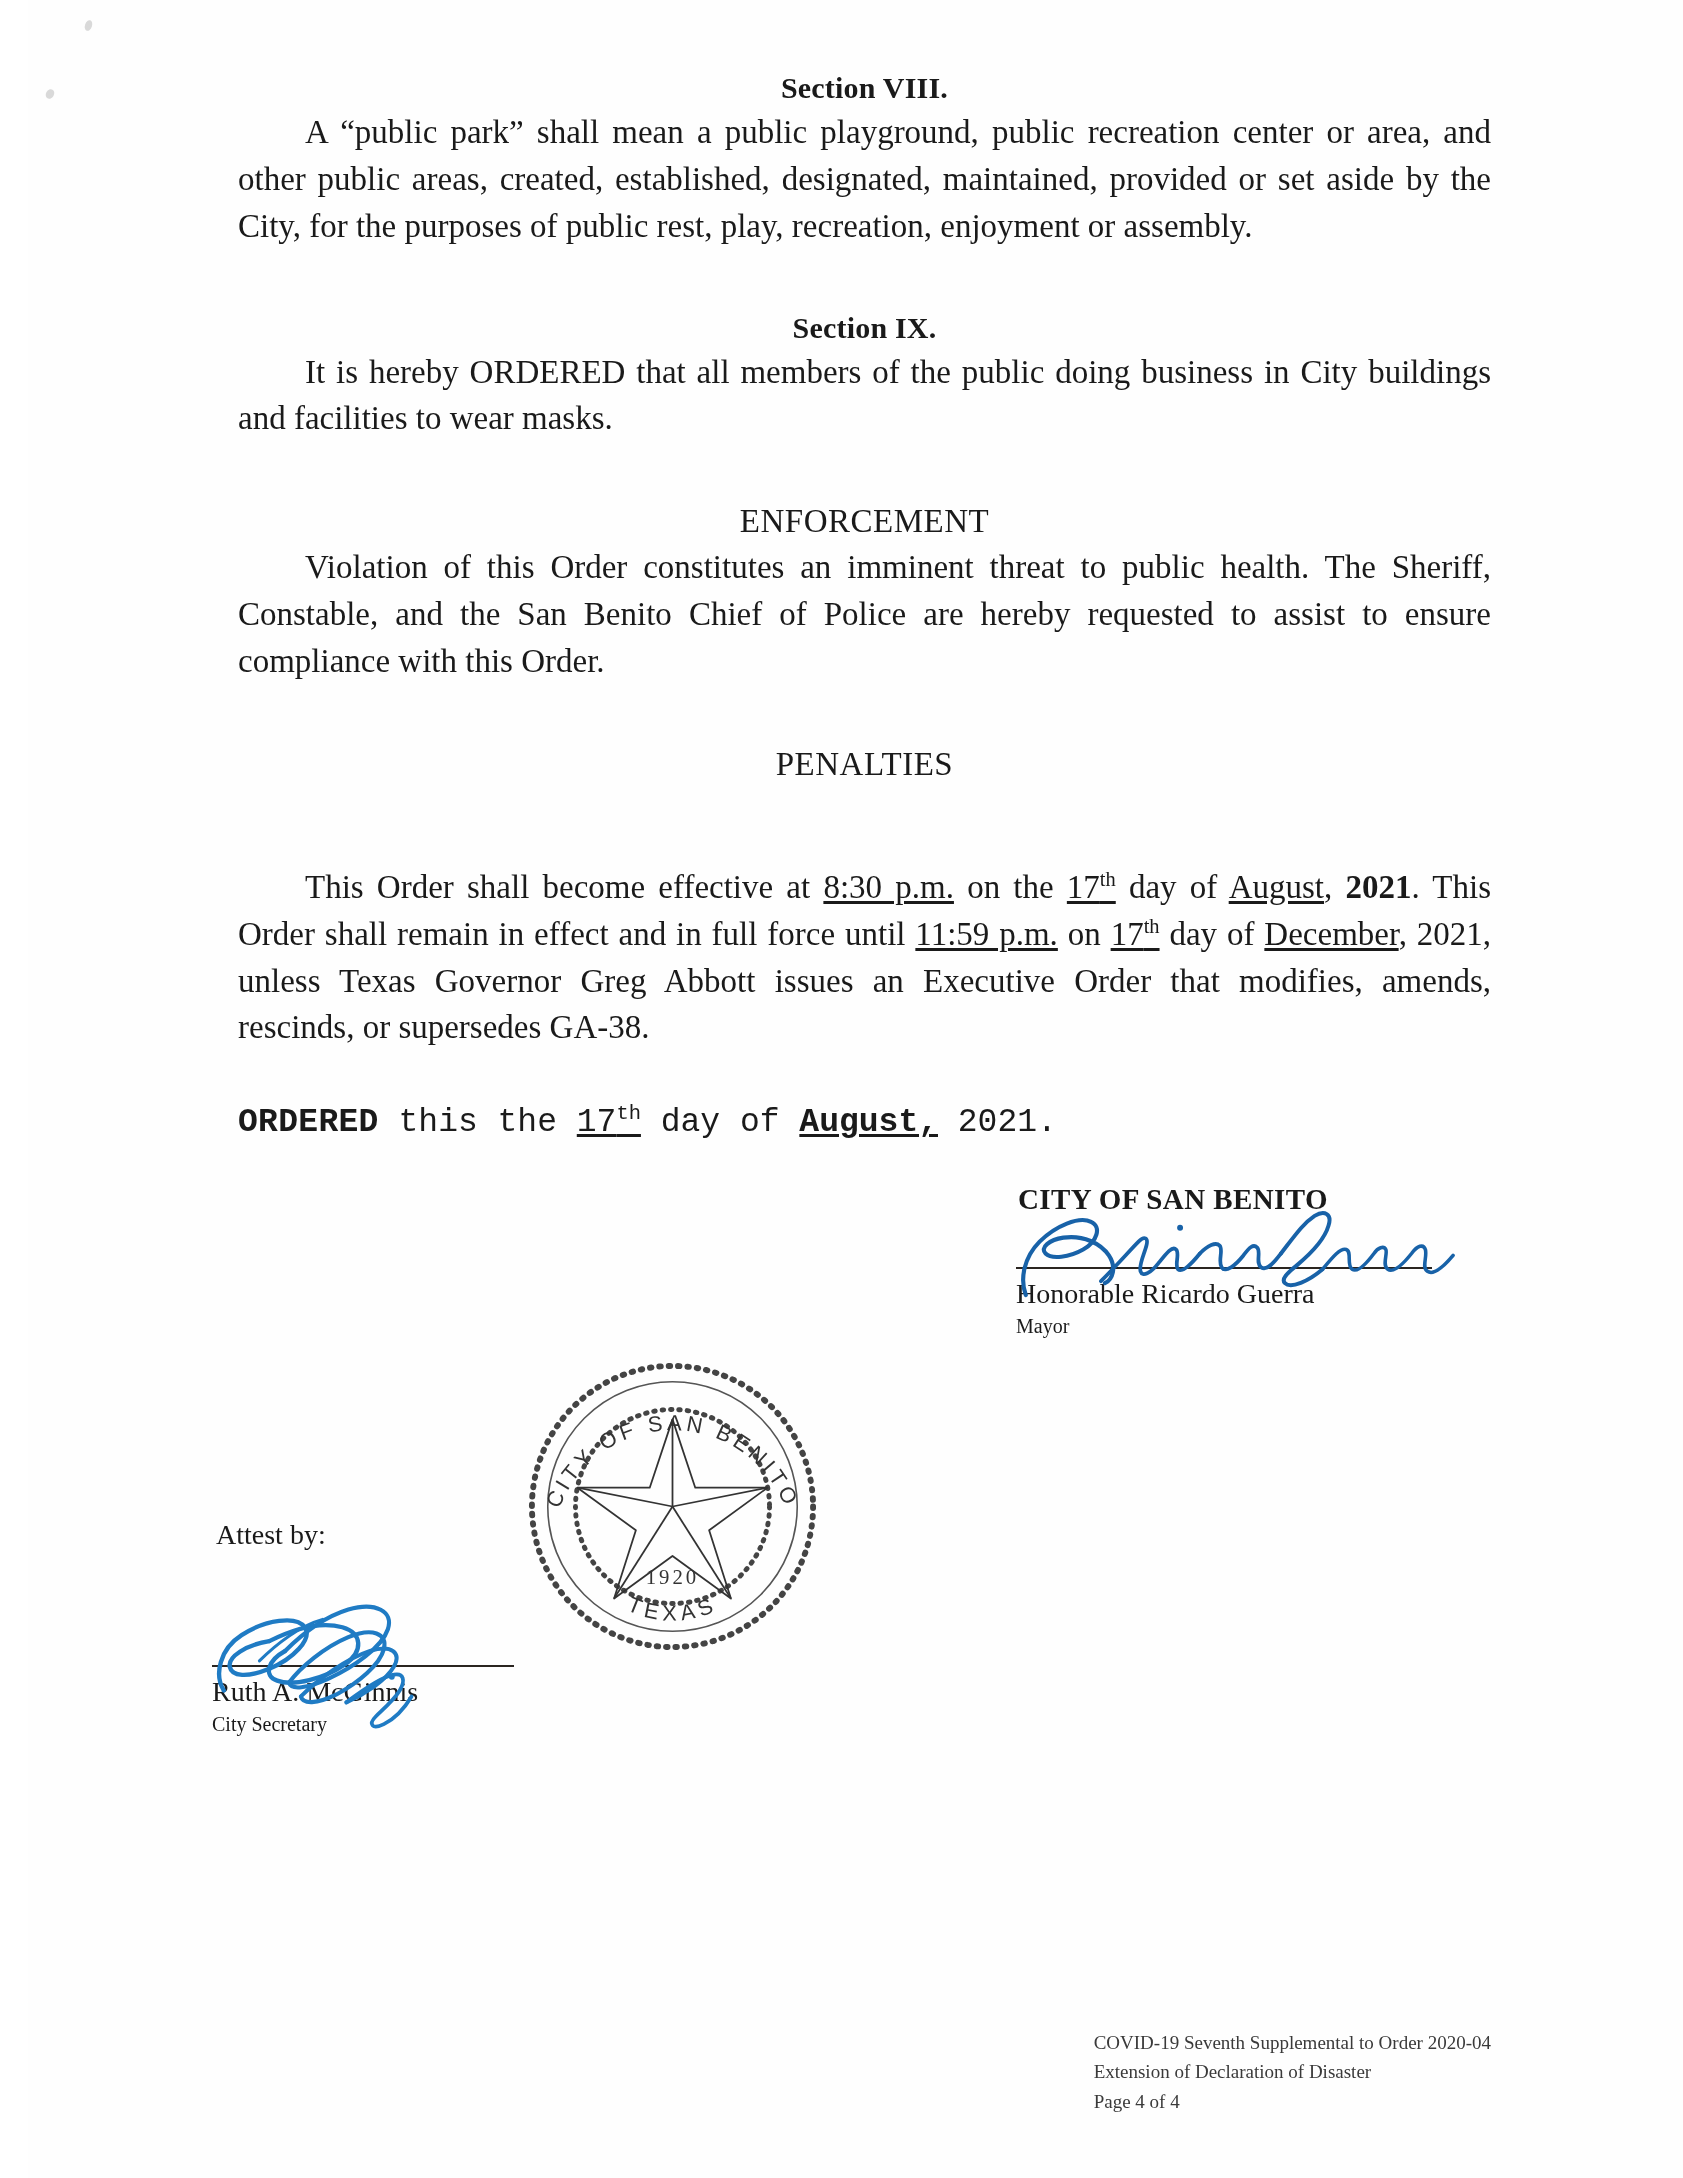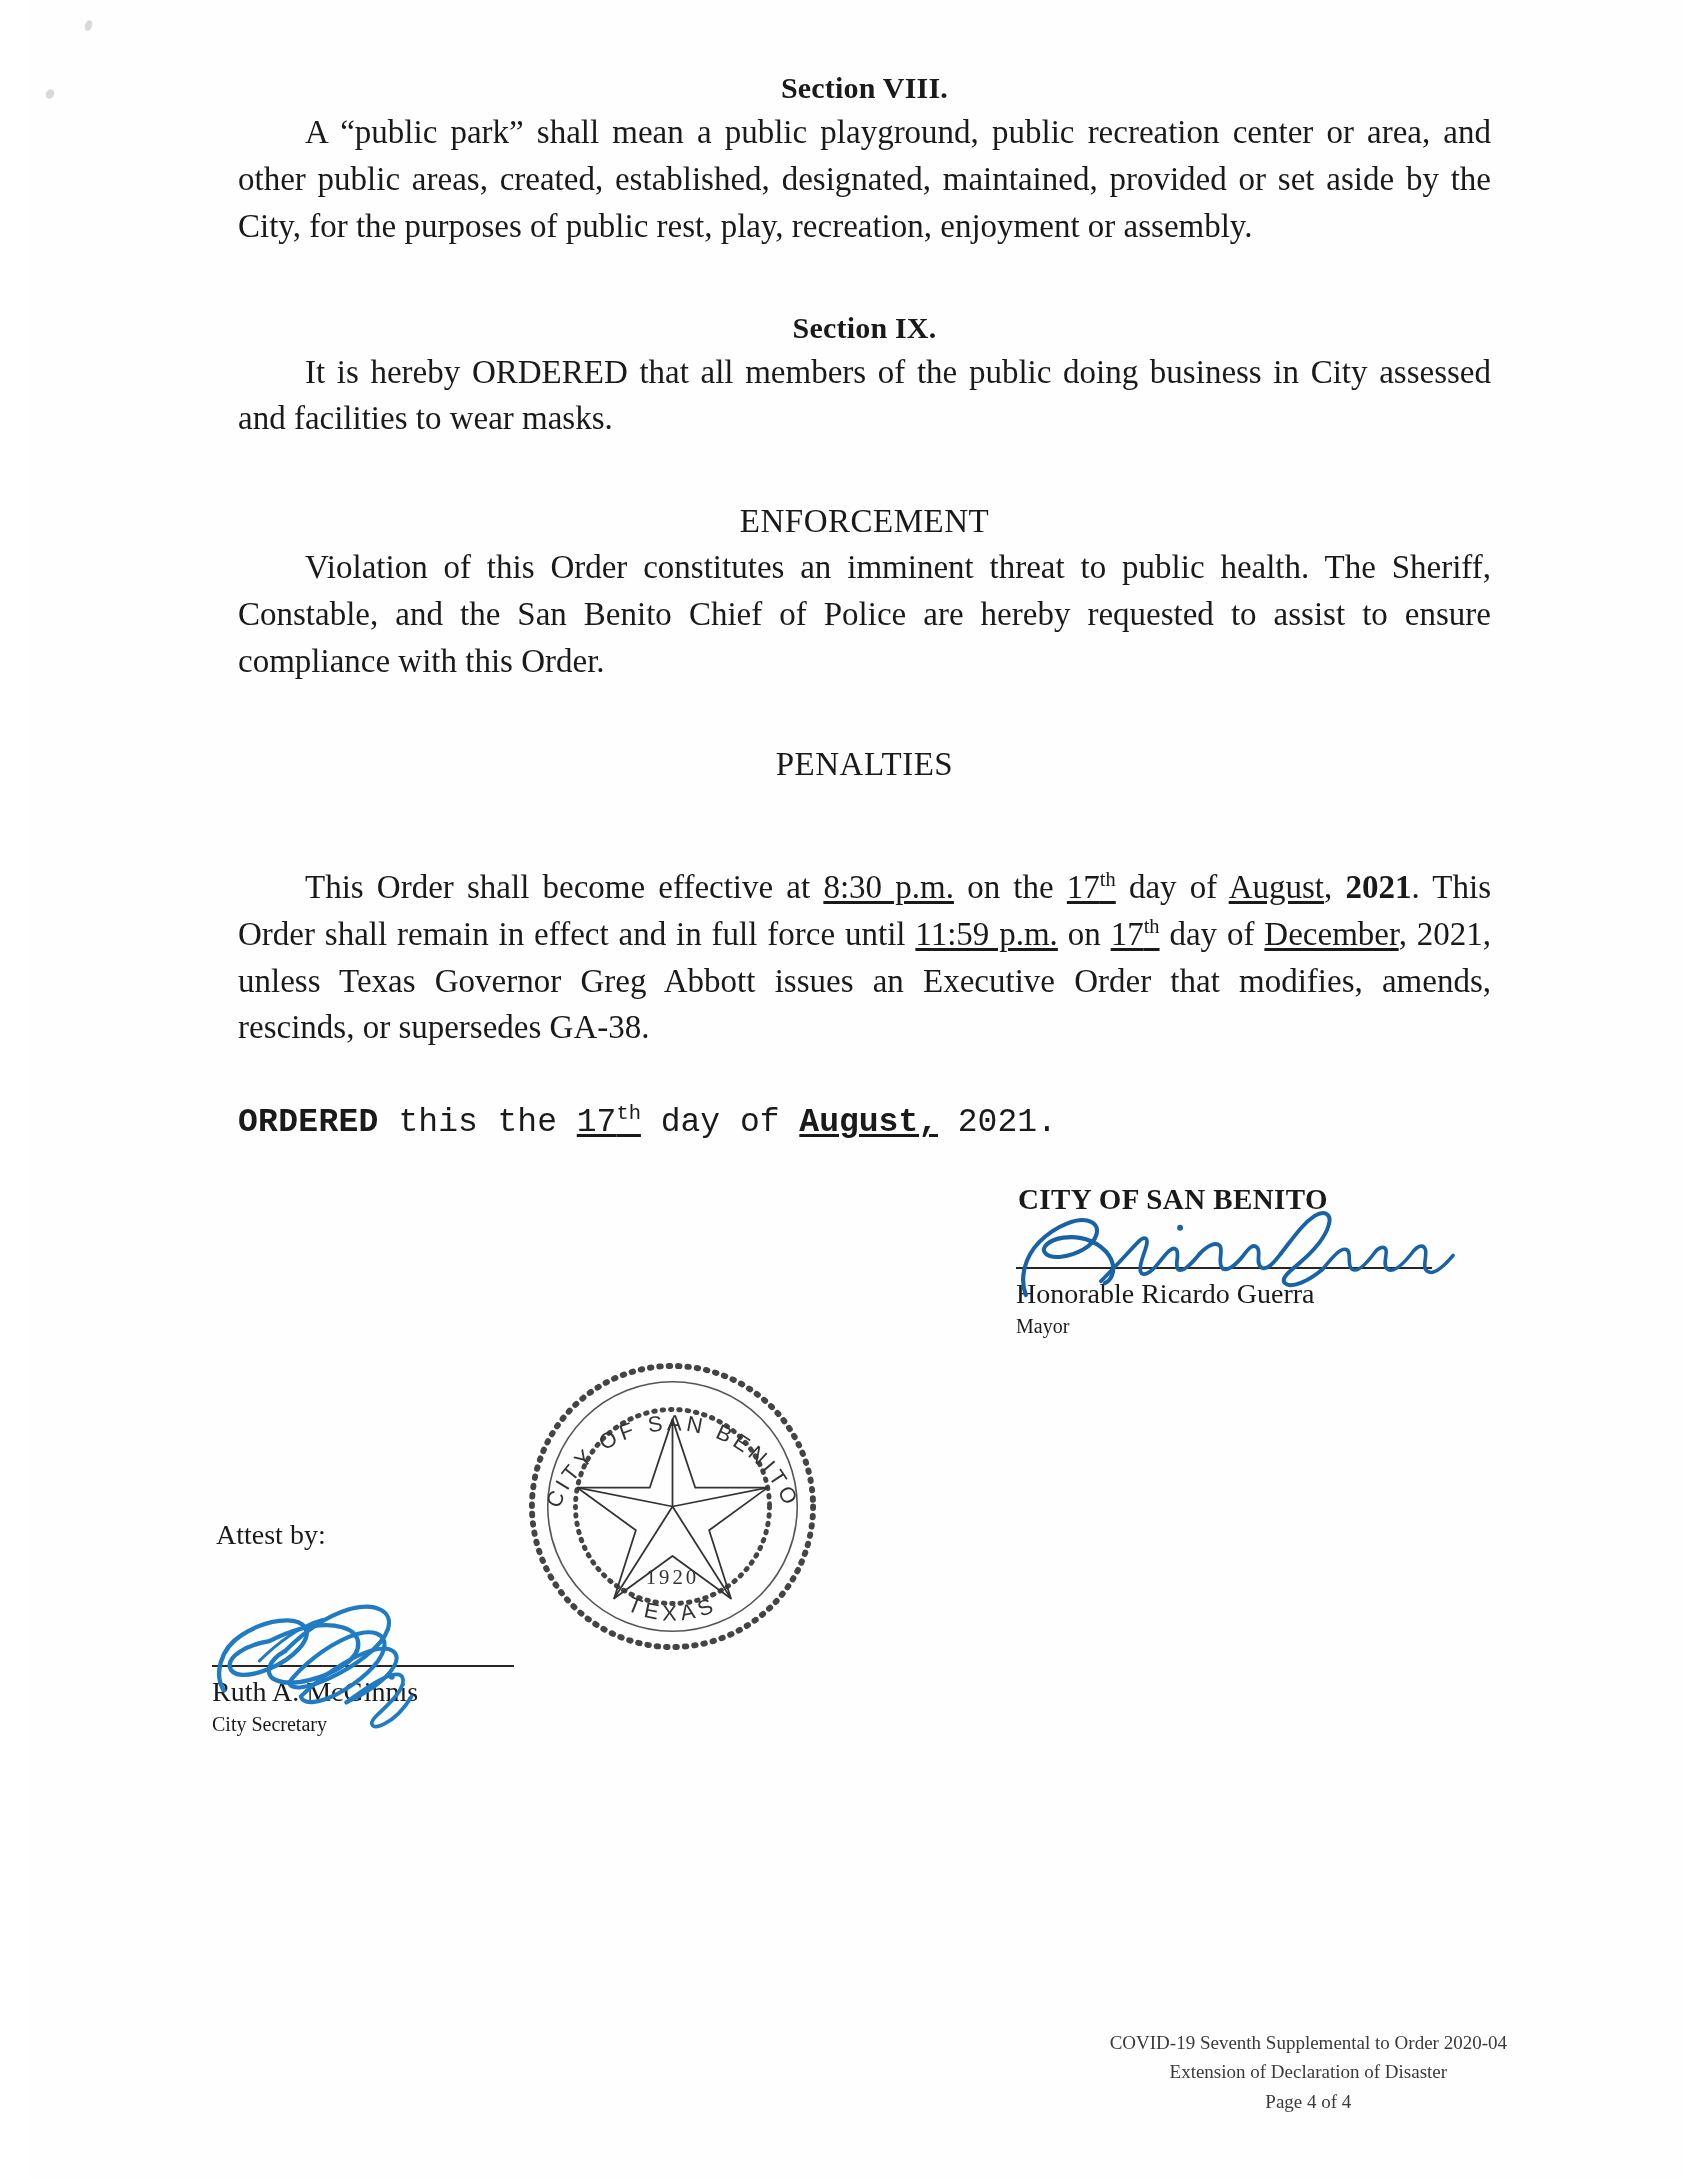--- a/index.html
+++ b/index.html
@@ -155,23 +155,23 @@
     left: 487px;
     top: 1358px;
     width: 315px;
     height: 297px;
   }
   .seal svg { display: block; }
 
   
   .footer {
     position: absolute;
-    right: 204px;
+    right: 220px;
     top: 2028px;
-    text-align: center;
+    text-align: left;
     font-size: 19px;
     line-height: 1.55;
     color: #3a3a3a;
   }
 </style>
 </head>
 <body>
 
 <div class="page">
 
@@ -181,21 +181,21 @@
   <div class="scan-speck speck2"></div>
 
   <div class="content">
 
     <h2 class="section-head">Section VIII.</h2>
     <p class="body">A “public park” shall mean a public playground, public recreation center or area, and other public areas, created, established, designated, maintained, provided or set aside by the City, for the purposes of public rest, play, recreation, enjoyment or assembly.</p>
 
     <div class="gap-lg"></div>
 
     <h2 class="section-head">Section IX.</h2>
-    <p class="body">It is hereby ORDERED that all members of the public doing business in City assessed and facilities to wear masks.</p>
+    <p class="body">It is hereby ORDERED that all members of the public doing business in City buildings and facilities to wear masks.</p>
 
     <div class="gap-lg"></div>
 
     <h2 class="caps-head">ENFORCEMENT</h2>
     <p class="body">Violation of this Order constitutes an imminent threat to public health.  The Sheriff, Constable, and the San Benito Chief of Police are hereby requested to assist to ensure compliance with this Order.</p>
 
     <div class="gap-lg"></div>
 
     <h2 class="caps-head">PENALTIES</h2>
 

